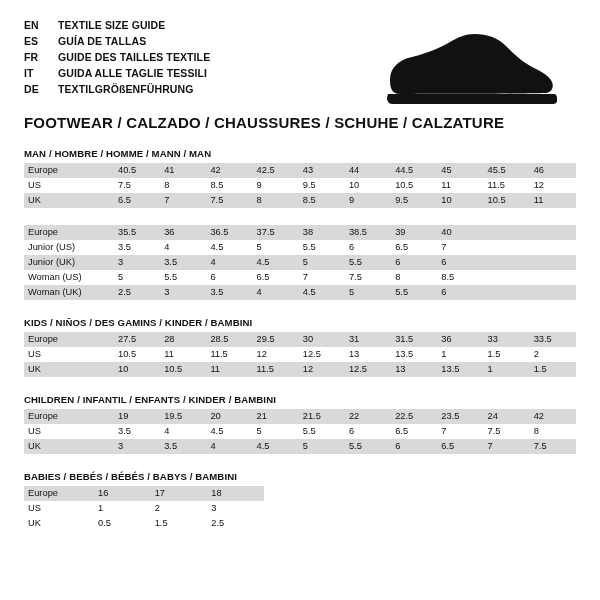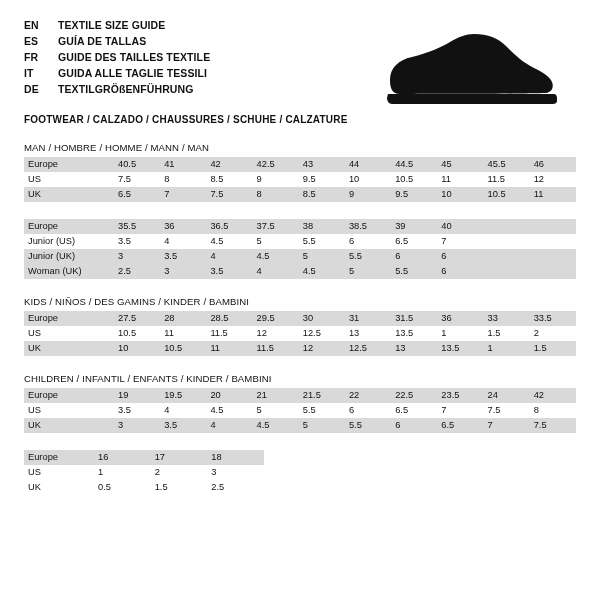--- a/index.html
+++ b/index.html
@@ -51,32 +51,32 @@
   .shoe-wrap {
     position: absolute;
     right: 18px;
     top: 12px;
     width: 180px;
     height: 78px;
   }
 
   .section-title {
     margin-top: 16px;
-    font-size: 10px;
+    font-size: 15px;
     font-weight: bold;
     letter-spacing: 0.2px;
   }
 
   
   .group {
     margin-top: 17px;
   }
   .group-heading {
     font-size: 9.6px;
-    font-weight: normal;
+    font-weight: bold;
     letter-spacing: 0.1px;
     margin-bottom: 4px;
     color: #111;
   }
   table.sizes {
     border-collapse: collapse;
     width: 552px;
     table-layout: fixed;
     font-size: 9.3px;
   }
@@ -228,20 +228,33 @@
         <tr class="shaded">
           <td class="label">Junior (UK)</td>
           <td>3</td>
           <td>3.5</td>
           <td>4</td>
           <td>4.5</td>
           <td>5</td>
           <td>5.5</td>
           <td>6</td>
           <td>6</td>
+          <td></td>
+          <td></td>
+        </tr>
+        <tr class="plain">
+          <td class="label">Woman (US)</td>
+          <td>5</td>
+          <td>5.5</td>
+          <td>6</td>
+          <td>6.5</td>
+          <td>7</td>
+          <td>7.5</td>
+          <td>8</td>
+          <td>8.5</td>
           <td></td>
           <td></td>
         </tr>
         <tr class="shaded">
           <td class="label">Woman (UK)</td>
           <td>2.5</td>
           <td>3</td>
           <td>3.5</td>
           <td>4</td>
           <td>4.5</td>
@@ -343,20 +356,21 @@
           <td>6</td>
           <td>6.5</td>
           <td>7</td>
           <td>7.5</td>
         </tr>
       </tbody>
     </table>
   </div>
 
   <div class="group babies">
+    <div class="group-heading">BABIES / BEBÉS / BÉBÉS / BABYS / BAMBINI</div>
     <table class="sizes narrow">
       <tbody>
         <tr class="shaded">
           <td class="label">Europe</td>
           <td>16</td>
           <td>17</td>
           <td>18</td>
         </tr>
         <tr class="plain">
           <td class="label">US</td>

